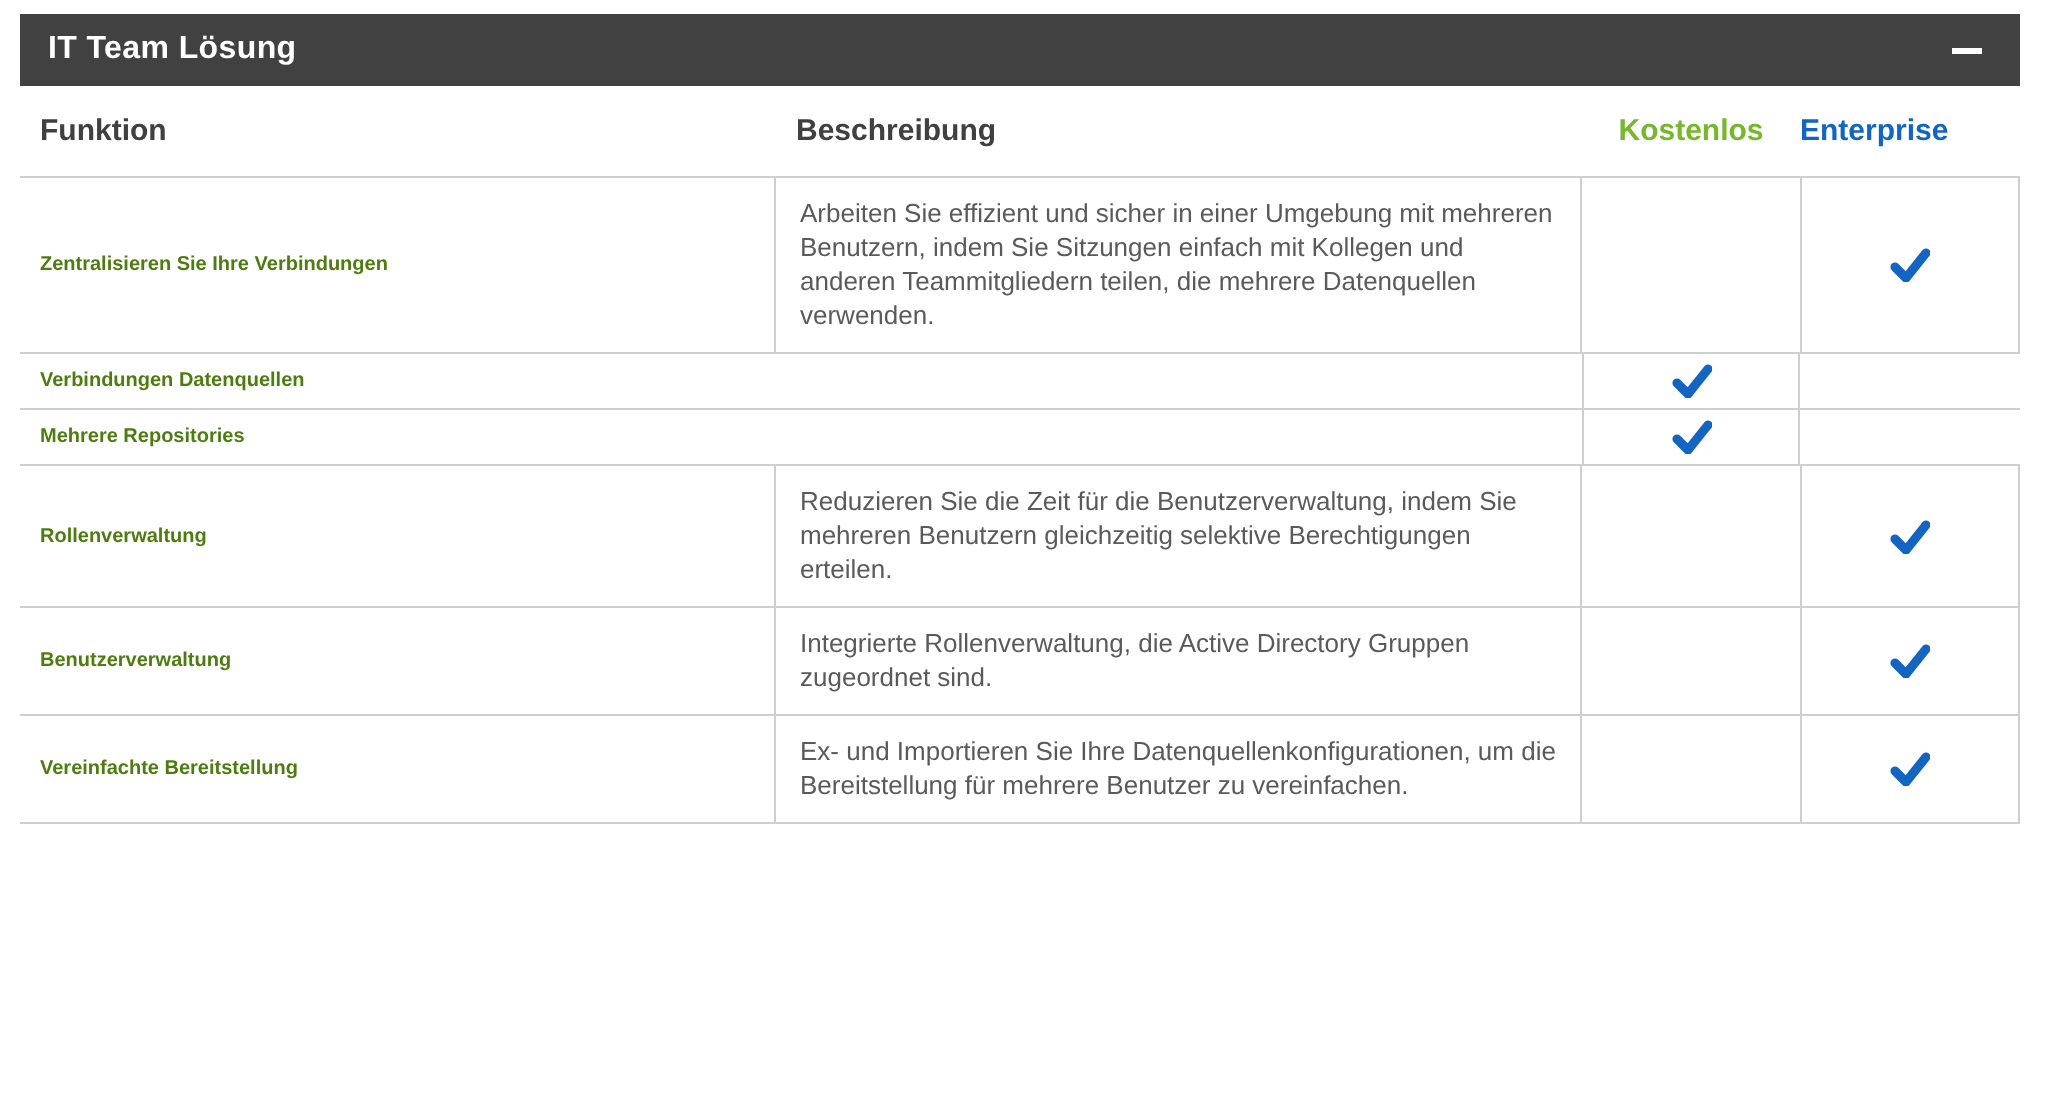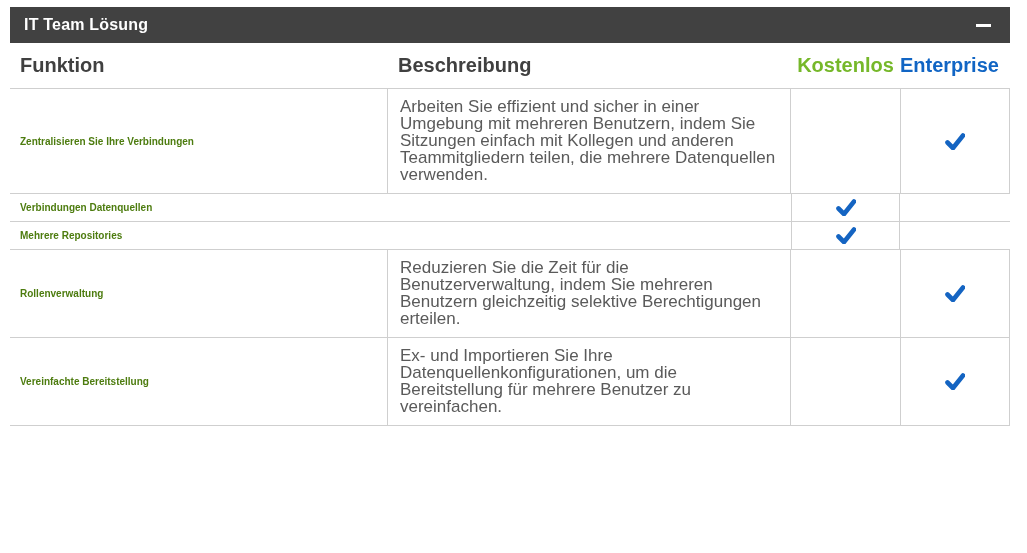--- a/index.html
+++ b/index.html
@@ -47,21 +47,21 @@
     background: #ffffff;
   }
 
   
   .head-row {
     display: grid;
     grid-template-columns: 377px 404px 109px 110px;
     height: 46px;
     align-items: center;
     border-bottom: 1px solid #cfcfcf;
-    font-size: 20px;
+    font-size: 15px;
     font-weight: bold;
     color: #404040;
   }
   .head-funktion { padding-left: 10px; }
   .head-beschreibung { padding-left: 11px; }
   .head-kostenlos { text-align: center; color: #76b82a; }
   .head-enterprise { text-align: left; color: #1165c4; }
 
   
   .row {
@@ -74,21 +74,21 @@
     align-items: center;
     padding: 8px 14px 8px 10px;
     font-size: 10px;
     font-weight: bold;
     color: #4d7c0f;
   }
   .cell-beschreibung {
     border-left: 1px solid #cfcfcf;
     border-right: 1px solid #cfcfcf;
     padding: 9px 12px 10px 12px;
-    font-size: 17px;
+    font-size: 13px;
     line-height: 17px;
     color: #5a5a5a;
   }
   .cell-kostenlos {
     display: flex;
     align-items: center;
     justify-content: center;
   }
   .cell-enterprise {
     border-left: 1px solid #cfcfcf;
@@ -164,20 +164,32 @@
         <div class="cell-kostenlos">
           
         </div>
         <div class="cell-enterprise">
           <svg class="check-icon" width="20" height="17" viewBox="0 0 20 17">
               <path d="M2.5 9.5 L8 15 L18 2.5" fill="none" stroke="#1464c2" stroke-width="4.6" stroke-linecap="round" stroke-linejoin="round"></path>
             </svg>
         </div>
       </div>
 
+      <div class="row">
+        <div class="cell-funktion">Benutzerverwaltung</div>
+        <div class="cell-beschreibung">Integrierte Rollenverwaltung, die Active Directory Gruppen zugeordnet sind.</div>
+        <div class="cell-kostenlos">
+          
+        </div>
+        <div class="cell-enterprise">
+          <svg class="check-icon" width="20" height="17" viewBox="0 0 20 17">
+              <path d="M2.5 9.5 L8 15 L18 2.5" fill="none" stroke="#1464c2" stroke-width="4.6" stroke-linecap="round" stroke-linejoin="round"></path>
+            </svg>
+        </div>
+      </div>
 
       <div class="row">
         <div class="cell-funktion">Vereinfachte Bereitstellung</div>
         <div class="cell-beschreibung">Ex- und Importieren Sie Ihre Datenquellenkonfigurationen, um die Bereitstellung für mehrere Benutzer zu vereinfachen.</div>
         <div class="cell-kostenlos">
           
         </div>
         <div class="cell-enterprise">
           <svg class="check-icon" width="20" height="17" viewBox="0 0 20 17">
               <path d="M2.5 9.5 L8 15 L18 2.5" fill="none" stroke="#1464c2" stroke-width="4.6" stroke-linecap="round" stroke-linejoin="round"></path>

